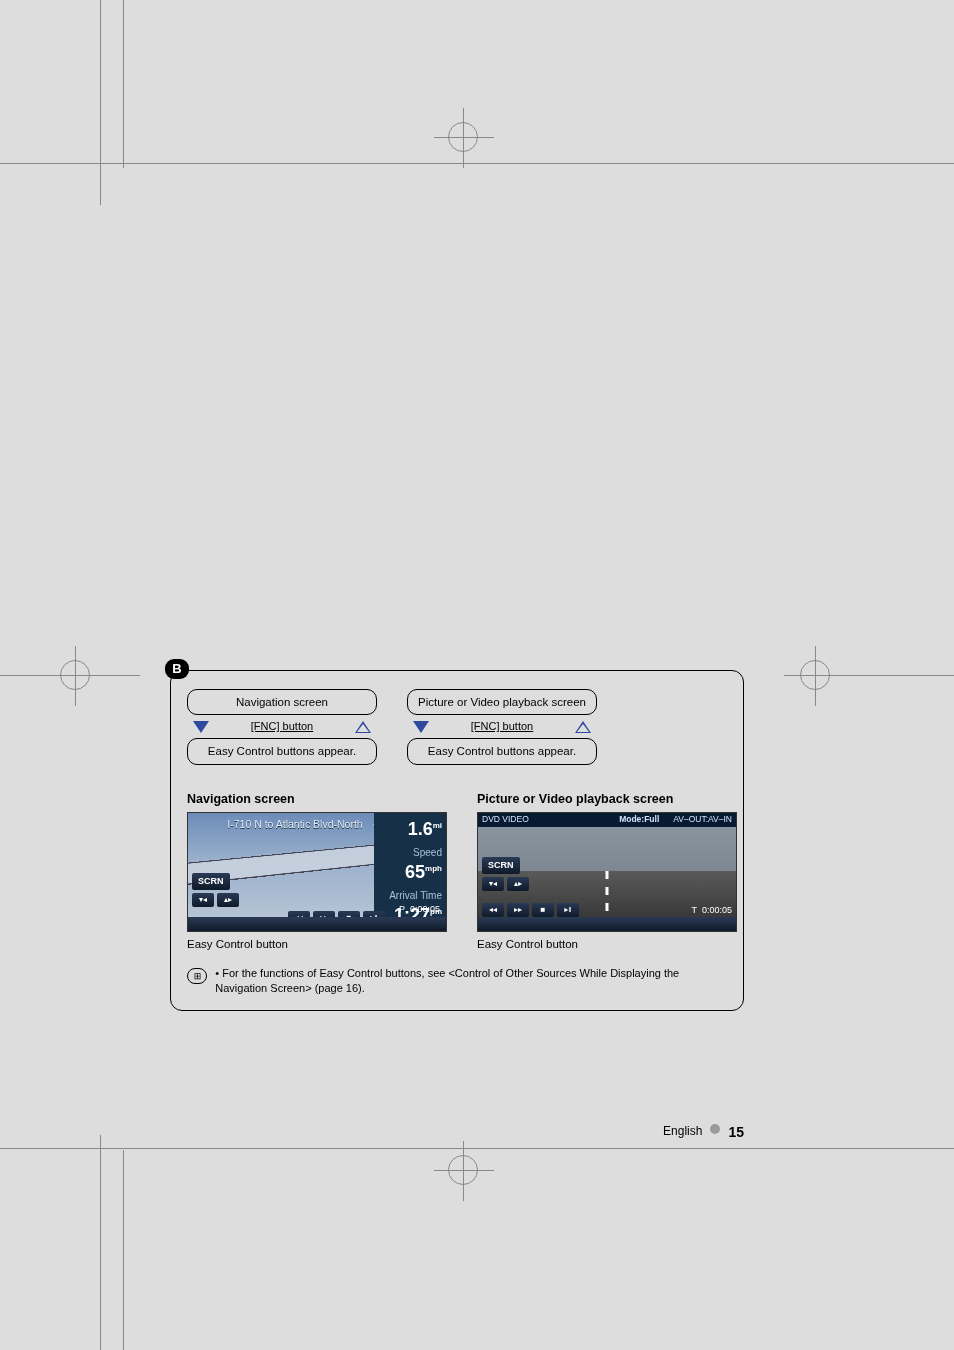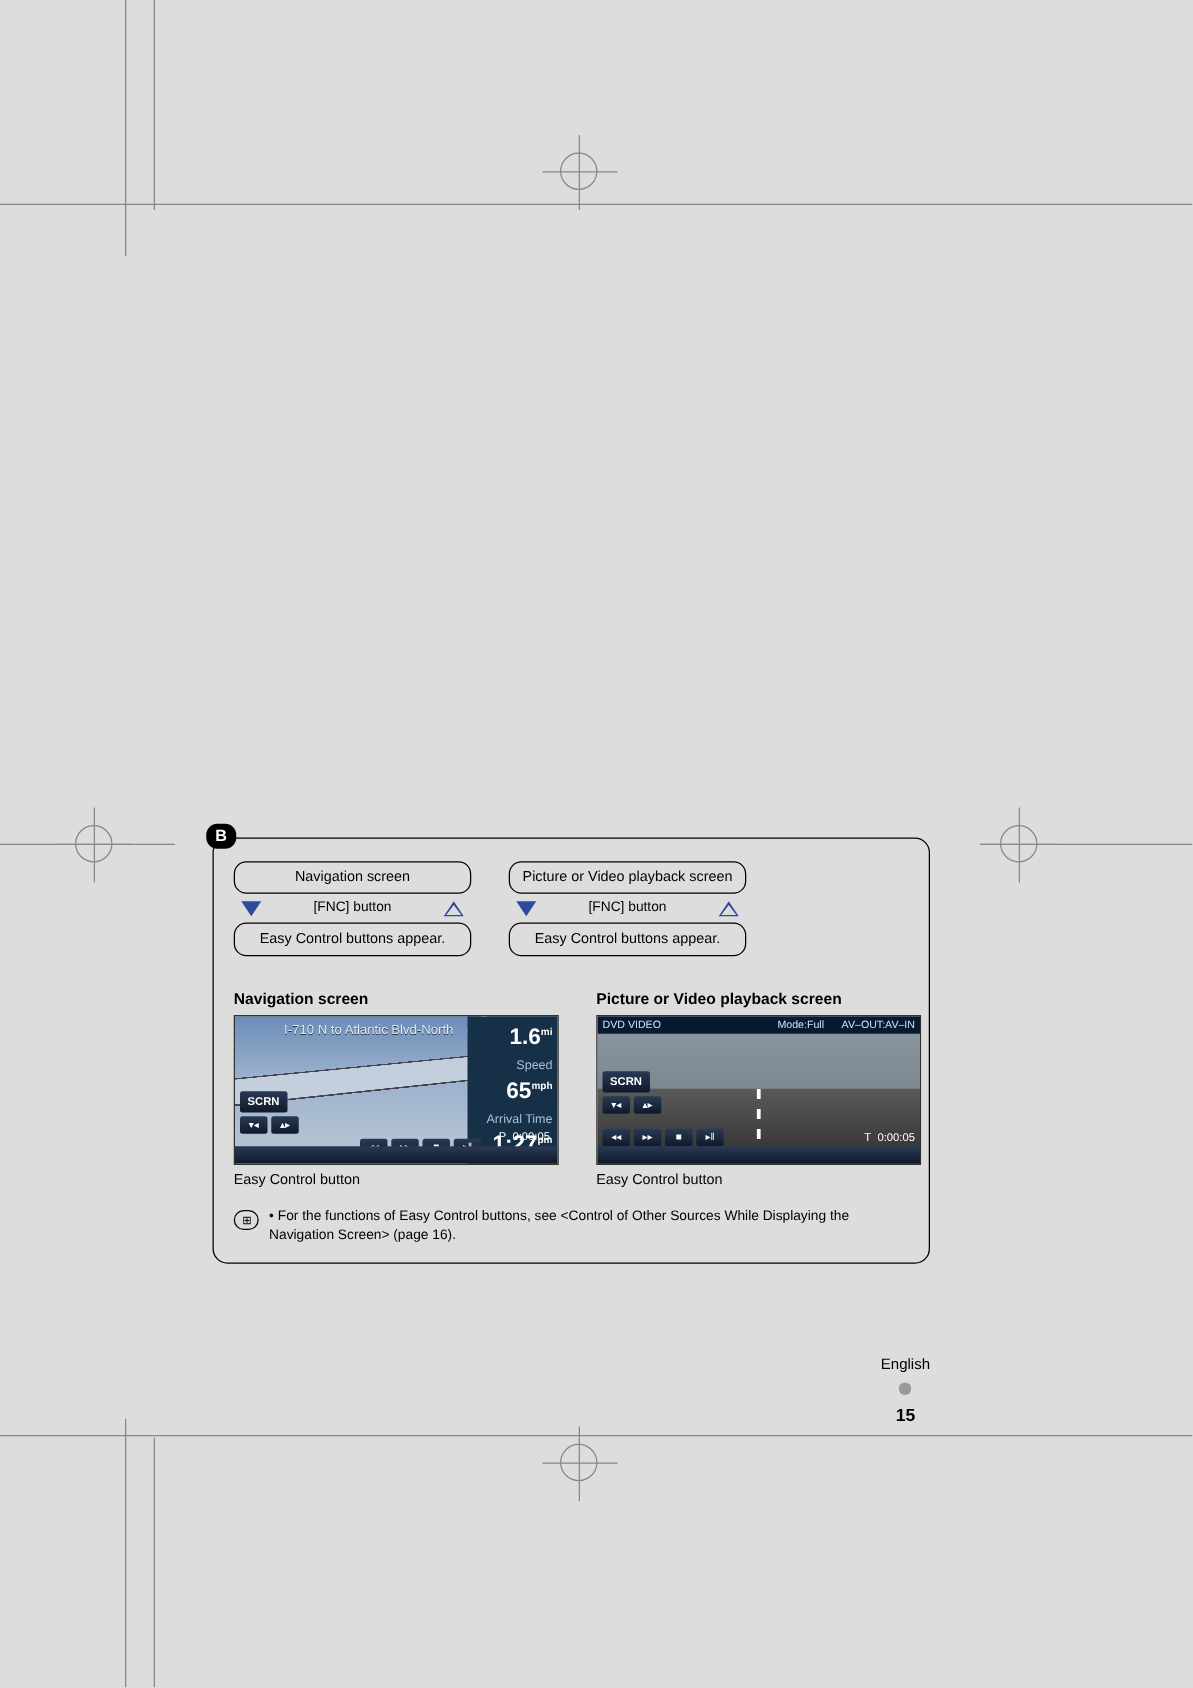--- a/index.html
+++ b/index.html
@@ -17,21 +17,21 @@
 
   
   .content-box { position: absolute; left: 170px; right: 210px; top: 670px; border: 1px solid #000; border-radius: 12px; padding: 18px 16px 14px 16px; font-size: 13px; line-height: 1.4; background: #dddddd; }
   .section-badge { position: absolute; left: -6px; top: -12px; width: 24px; height: 20px; background: #000; color: #fff; border-radius: 9px; text-align: center; font-weight: bold; font-size: 13px; line-height: 20px; }
   .section-title { font-weight: bold; font-size: 14.5px; margin-bottom: 4px; }
   .section-desc { font-size: 12.5px; margin-bottom: 14px; }
 
   .flow-row { display: flex; gap: 30px; margin-bottom: 10px; }
   .flow-col { width: 190px; display: flex; flex-direction: column; align-items: center; gap: 4px; }
   .pill { width: 100%; border: 1px solid #000; border-radius: 10px; text-align: center; padding: 4px 6px; font-size: 11.5px; background: #dddddd; }
-  .between { width: 100%; display: flex; align-items: center; justify-content: space-between; gap: 24px; font-size: 11px; padding: 0 6px; }
+  .between { width: 100%; display: flex; align-items: center; justify-content: space-between; gap: 24px; font-size: 11px; padding: 0 6px; text-decoration: underline; }
   .tri { width: 0; height: 0; }
   .tri-down { border-left: 8px solid transparent; border-right: 8px solid transparent; border-top: 12px solid #2e4a9e; }
   .tri-up   { border-left: 8px solid transparent; border-right: 8px solid transparent; border-bottom: 12px solid #2e4a9e; position: relative; }
   .tri-up::after { content: ""; position: absolute; left: -6px; top: 3px; border-left: 6px solid transparent; border-right: 6px solid transparent; border-bottom: 8px solid #dddddd; }
 
   .examples-row { display: flex; gap: 30px; margin-top: 26px; }
   .example-col { flex: 1; }
   .example-heading { font-weight: bold; font-size: 12.5px; margin-bottom: 4px; }
   .nav-shot, .vid-shot { position: relative; width: 260px; height: 120px; border: 1px solid #333; overflow: hidden; font-family: Arial, sans-serif; }
   .shot-caption { font-size: 11.5px; margin-top: 4px; }
@@ -53,28 +53,28 @@
   .nav-icons2 { position: absolute; left: 100px; top: 98px; display: flex; gap: 3px; }
   .ctl { width: 22px; height: 14px; background: linear-gradient(#2a3a55,#0f1a2a); color: #fff; font-size: 8px; display: flex; align-items: center; justify-content: center; border-radius: 2px; }
 
   
   .vid-shot { background: linear-gradient(#9aa4ae 0%, #6e7882 100%); }
   .vid-buildings { position: absolute; left: 0; right: 0; top: 0; height: 70px; background:
      linear-gradient(#8e98a2,#7a848e); }
   .vid-road { position: absolute; left: 0; right: 0; bottom: 0; height: 60px; background: linear-gradient(#5a5a5a,#2f2f2f); }
   .vid-roadline { position: absolute; left: 50%; bottom: 0; width: 3px; height: 60px; background: repeating-linear-gradient(#fff 0 8px, transparent 8px 16px); transform: translateX(-50%); }
   .vid-topbar { position: absolute; left: 0; right: 0; top: 0; height: 14px; background: #071a30; color: #cfe4ff; font-size: 8.5px; display: flex; align-items: center; padding: 0 4px; gap: 14px; }
-  .vid-topbar .mode { margin-left: auto; color: #cfe4ff; }
+  .vid-topbar .mode { margin-left: auto; color: #cfe4ff; font-weight: bold; }
   .vid-topbar .avout { color: #cfe4ff; }
   .vid-time { position: absolute; right: 4px; bottom: 14px; color: #fff; font-size: 9px; }
 
   .note-row { display: flex; gap: 8px; margin-top: 14px; font-size: 11px; line-height: 1.35; }
   .note-icon { width: 24px; height: 16px; border: 1.5px solid #000; border-radius: 10px; margin-top: 2px; display: flex; align-items: center; justify-content: center; font-size: 9px; letter-spacing: -1px; }
 
-  .footer { position: absolute; right: 210px; bottom: 210px; font-size: 12px; display: flex; align-items: center; gap: 8px; flex-direction: column; }
+  .footer { position: absolute; right: 210px; bottom: 210px; font-size: 12px; display: flex; gap: 8px; }
   .footer .dot { width: 10px; height: 10px; background: #9a9a9a; border-radius: 50%; }
   .footer .pg { font-weight: bold; font-size: 14px; }
 </style>
 </head>
 <body>
 <div class="page">
 
   <div class="cropmark cm-hline" style="left:0; right:0; top:163px;"></div>
   <div class="cropmark cm-vline" style="top:0; bottom:0; left:100px; height:205px;"></div>
   <div class="cropmark cm-vline" style="top:0; left:123px; height:168px;"></div>

